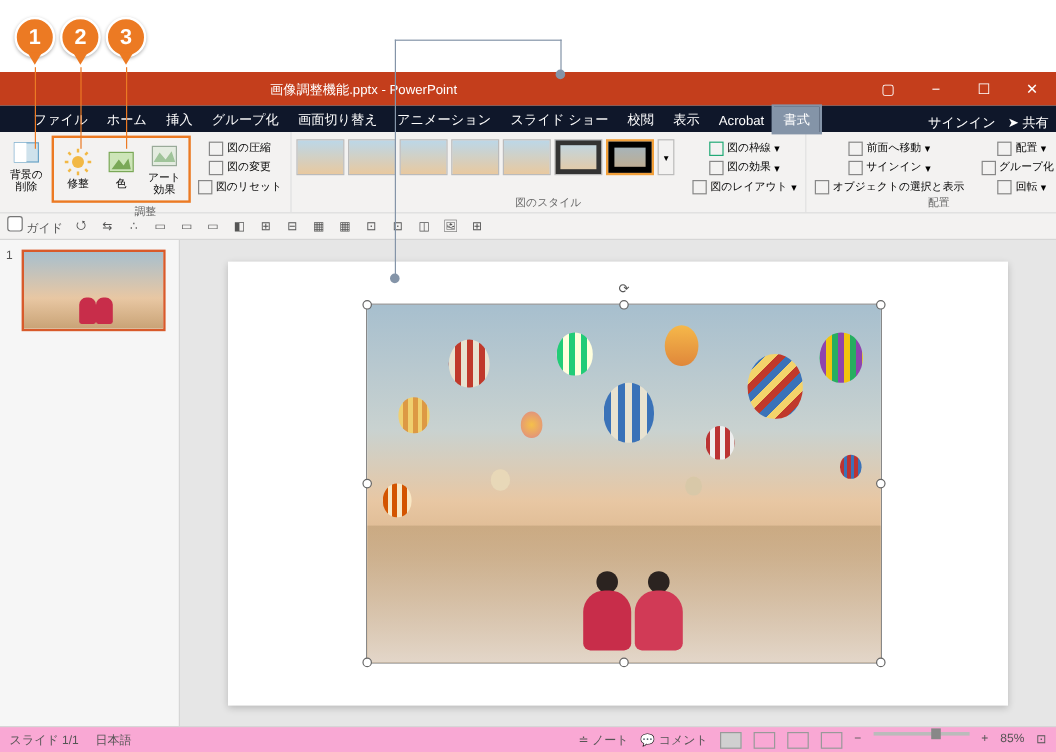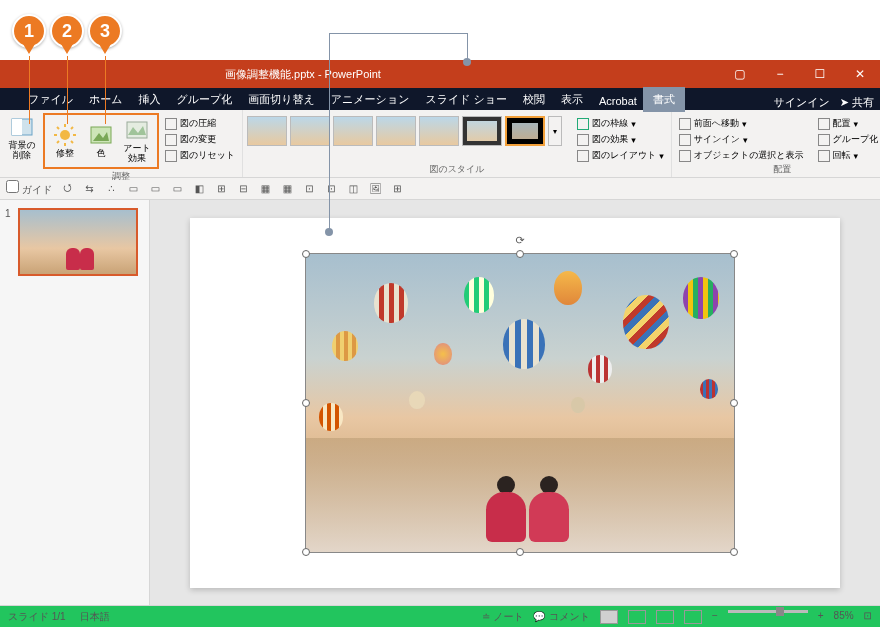--- a/index.html
+++ b/index.html
@@ -21,21 +21,21 @@
 .tab.highlight { background: #8494a8; color: #fff; outline: 2px solid #8494a8; }
 .tell-me { flex: 1; padding-left: 14px; font-size: 10px; opacity: 0.9; }
 .tabs-right { position: absolute; right: 6px; display: flex; gap: 10px; font-size: 11px; }
 .ribbon { height: 68px; background: #f3f2f1; border-bottom: 1px solid #d6d6d6; display: flex; font-size: 10px; }
 .ribbon-group { border-right: 1px solid #e0e0e0; padding: 2px 4px 0; display: flex; flex-direction: column; }
 .ribbon-group-body { flex: 1; display: flex; align-items: flex-start; gap: 2px; }
 .ribbon-group-label { text-align: center; font-size: 9px; color: #666; padding-bottom: 1px; }
 .r-btn-lg { width: 36px; height: 52px; display: flex; flex-direction: column; align-items: center; justify-content: center; text-align: center; font-size: 9px; line-height: 1.1; padding: 2px 1px; border: 1px solid transparent; }
 .r-btn-lg .ic { width: 24px; height: 24px; margin-bottom: 2px; display: flex; align-items: center; justify-content: center; }
 .highlighted-group { border: 2px solid #ec7a23; margin: 1px; padding: 0 2px; }
-.r-col { display: flex; flex-direction: column; gap: 1px; font-size: 9px; }
+.r-col { display: flex; flex-direction: column; gap: 1px; font-size: 9px; align-items: center; }
 .r-row { display: flex; align-items: center; gap: 3px; padding: 1px 3px; white-space: nowrap; }
 .r-row .sq { width: 12px; height: 12px; border: 1px solid #888; display: inline-block; }
 .style-gallery { display: flex; gap: 3px; align-items: center; padding-top: 4px; }
 .style-thumb { width: 40px; height: 30px; border: 1px solid #bbb; background: linear-gradient(180deg,#bcd7e8 0%,#e8c9a0 100%); position: relative; }
 .style-thumb.sel { border: 2px solid #f2a03a; }
 .style-thumb.dark::before { content:""; position:absolute; inset:0; border: 4px solid #333; }
 .style-thumb.dark2::before { content:""; position:absolute; inset:0; border: 5px solid #000; background: rgba(0,0,0,.15);}
 .gallery-more { width: 14px; height: 30px; border: 1px solid #bbb; display: flex; align-items: center; justify-content: center; font-size: 8px; }
 .qat2 { height: 22px; background: #f3f2f1; border-bottom: 1px solid #d6d6d6; display: flex; align-items: center; gap: 8px; padding: 0 6px; font-size: 10px; color: #555; }
 .qat2 .qi { width: 14px; height: 14px; display: inline-flex; align-items: center; justify-content: center; }
@@ -49,21 +49,21 @@
 .picture { position: absolute; left: 115px; top: 35px; width: 430px; height: 300px; border: 1px solid #888; }
 .picture .handle { position: absolute; width: 8px; height: 8px; background: #fff; border: 1px solid #666; border-radius: 50%; }
 .picture .rot { position: absolute; left: 50%; top: -20px; transform: translateX(-50%); font-size: 11px; color: #555; }
 .sky { position: absolute; inset: 0; background: linear-gradient(180deg,#a7bfce 0%, #c9d2d0 35%, #e8c7a3 55%, #d9b48a 70%, #c9a376 100%); overflow: hidden; }
 .ground { position: absolute; bottom: 0; left:0; right:0; height: 38%; background: linear-gradient(180deg, rgba(180,150,110,.5), rgba(230,220,210,.9)); }
 .person { position: absolute; bottom: 10px; width: 40px; height: 70px; }
 .person .body { width: 40px; height: 50px; background: #c82d4a; border-radius: 18px 18px 6px 6px; position: absolute; bottom: 0; }
 .person .head { width: 18px; height: 18px; background: #2b2320; border-radius: 50%; position: absolute; top: 4px; left: 11px; }
 .balloon { position: absolute; }
 .balloon .env { border-radius: 50% 50% 48% 48%; }
-.statusbar { height: 22px; background: #22c55e; border-top: 1px solid #d6d6d6; display: flex; align-items: center; font-size: 10px; color: #555; padding: 0 8px; gap: 14px; }
+.statusbar { height: 22px; background: #f9a8d4; border-top: 1px solid #d6d6d6; display: flex; align-items: center; font-size: 10px; color: #555; padding: 0 8px; gap: 14px; }
 .statusbar .right { margin-left: auto; display: flex; align-items: flex-start; gap: 10px; }
 .zoom-slider { width: 80px; height: 3px; background: #bbb; position: relative; }
 .zoom-slider .knob { position: absolute; left: 60%; top: -3px; width: 8px; height: 9px; background: #888; }
 .view-btn { width: 18px; height: 14px; border: 1px solid #999; display: inline-block; }
 .view-btn.active { background: #d0d0d0; }
 svg { display: block; }
 </style>
 </head>
 <body>
 

